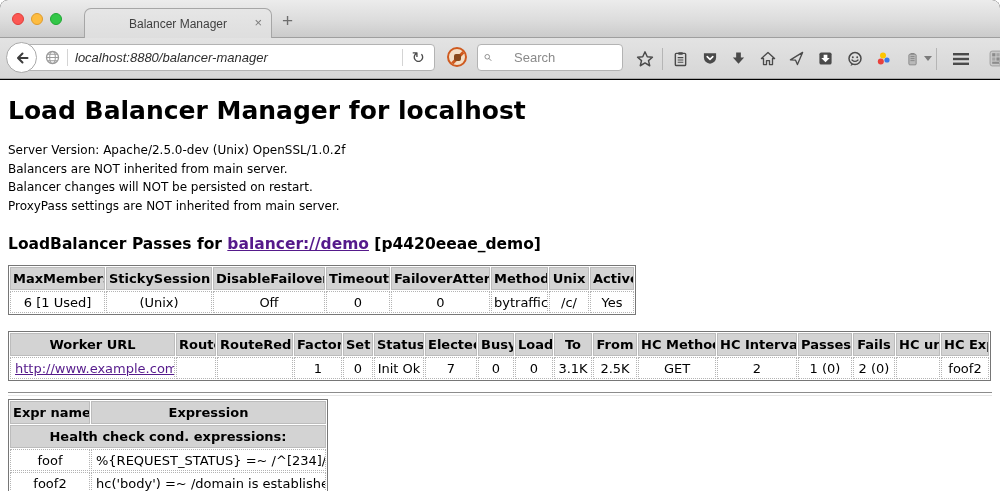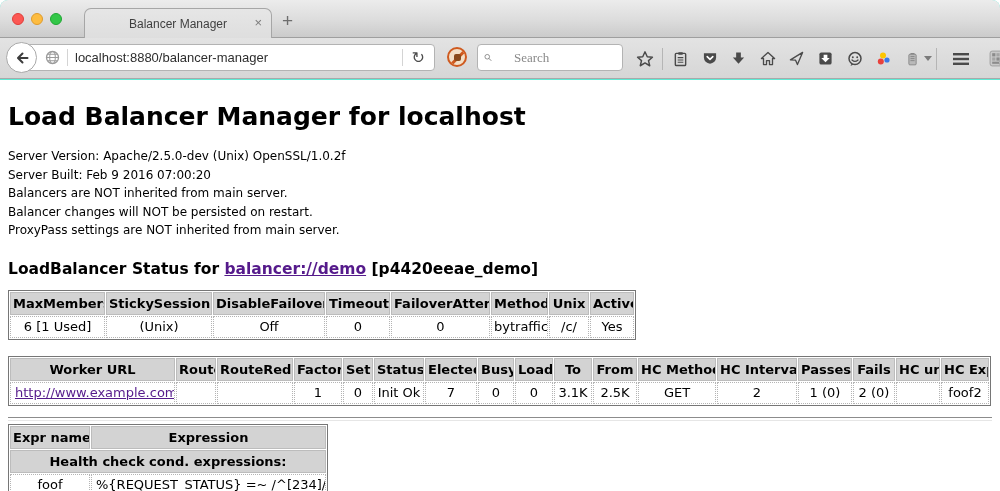--- a/index.html
+++ b/index.html
@@ -1,20 +1,20 @@
 <!DOCTYPE html>
 <html><head>
 <meta charset="utf-8">
 <style>
   html,body{margin:0;padding:0;background:#ffffff;}
   .window{
     width:1000px;height:491px;position:relative;overflow:hidden;
     border-radius:8px 8px 0 0;
     font-family:"Liberation Sans",sans-serif;
-    background:#5eead4;
+    background:#000000;
   }
   
   .tabstrip{
     position:absolute;left:0;top:0;width:1000px;height:38px;
     background:linear-gradient(180deg,#ececec 0%,#dcdcdc 55%,#cbcbcb 100%);
     border-bottom:1px solid #9f9f9f;box-sizing:border-box;
   }
   .traffic{position:absolute;top:13px;width:12px;height:12px;border-radius:50%;box-sizing:border-box;}
   .t-red{left:12px;background:#fc5753;border:1px solid #df3e3a;}
   .t-yellow{left:31px;background:#fdbc40;border:1px solid #de9b2d;}
@@ -39,54 +39,54 @@
     background:#ffffff;border:1px solid #b3b3b3;border-radius:4px;
     box-sizing:border-box;display:flex;align-items:center;
   }
   .backbtn{
     position:absolute;left:6px;top:4px;width:31px;height:31px;border-radius:50%;
     background:#ffffff;border:1px solid #a9a9a9;box-sizing:border-box;
     display:flex;align-items:center;justify-content:center;z-index:3;
   }
   .globe{margin-left:24px;display:flex;align-items:center;}
   .vdiv{width:1px;height:17px;background:#d4d4d4;margin:0 7px 0 7px;}
-  .url-text{font-size:13px;color:#2e2e2e;flex:1;white-space:nowrap;overflow:hidden;}
+  .url-text{font-size:13px;color:#2e2e2e;flex:1;white-space:nowrap;overflow:hidden;font-style:italic;}
   .reload{font-size:16px;color:#4d4d4d;padding:0 9px 0 2px;line-height:16px;}
   .blocked{
     position:absolute;left:447px;top:9px;width:20px;height:20px;border-radius:50%;
     border:2px solid #cf5a1f;box-sizing:border-box;background:#f3e0c8;overflow:hidden;
   }
   .blocked::before{
     content:"";position:absolute;left:-2px;top:7px;width:22px;height:2.5px;
     background:#cf5a1f;transform:rotate(-45deg);
   }
   .blocked::after{
     content:"";position:absolute;left:5px;top:5px;width:7px;height:7px;background:#8a4a1b;border-radius:2px;
   }
   .searchbar{
     position:absolute;left:477px;top:6px;width:146px;height:27px;
     background:#ffffff;border:1px solid #b3b3b3;border-radius:4px;
     box-sizing:border-box;display:flex;align-items:center;padding:0 6px;
   }
   .searchbar input{
     border:none;outline:none;flex:1;font-size:13px;color:#333;width:100px;
-    font-family:Liberation Serif, serif;background:transparent;margin-left:20px;
+    font-family:Liberation Sans, sans-serif;background:transparent;margin-left:20px;
   }
   .searchbar input::placeholder{color:#8a8a8a;}
   .toolicons{position:absolute;left:630px;top:0;height:41px;display:flex;align-items:center;}
   .ticon{width:29px;height:24px;display:flex;align-items:center;justify-content:center;}
   .tsep{width:1px;height:22px;background:#b5b5b5;margin:0 3px;}
   .caret{width:10px;display:flex;align-items:center;justify-content:center;margin-left:-4px;}
   
   .content{
     position:absolute;left:0;top:80px;width:1000px;height:411px;
     background:#ffffff;padding:0 8px;box-sizing:border-box;overflow:hidden;
     font-family:"DejaVu Sans",sans-serif;color:#000;
   }
-  .content h1{font-size:25px;margin:22px 0 16px 0;font-weight:bold;letter-spacing:0;}
+  .content h1{font-size:25px;margin:16px 0 16px 0;font-weight:bold;letter-spacing:0;}
   .info-line{font-size:12px;line-height:18.5px;}
   .status-line{font-size:15.5px;font-weight:bold;margin:20px 0 12px 0;}
   a.vlink{color:#551a8b;text-decoration:underline;}
   table.tbl{
     border-collapse:separate;border-spacing:1px;
     border:1px solid #767676;background:#ffffff;
     table-layout:fixed;font-family:"DejaVu Sans",sans-serif;
   }
   table.tbl th{
     background:#d3d3d3;border:1px solid #bcbcbc;
@@ -240,27 +240,26 @@
             <circle cx="12" cy="12" r="2.4" fill="#e9e9e9" stroke="#9a9a9a" stroke-width="0.7"></circle>
           </svg>
       </span>
     </div>
   </div>
 
   <div class="content">
     <h1>Load Balancer Manager for localhost</h1>
 
     <div class="info-line">Server Version: Apache/2.5.0-dev (Unix) OpenSSL/1.0.2f</div>
-    <div class="info-line">Server Built: Feb 9 2016 07:00:20</div>
     <div class="info-line">Balancers are NOT inherited from main server.</div>
     <div class="info-line">Balancer changes will NOT be persisted on restart.</div>
     <div class="info-line">ProxyPass settings are NOT inherited from main server.</div>
 
     <div class="status-line">
-      <span>LoadBalancer Status for </span><a class="vlink" href="#">balancer://demo</a><span> [p4420eeae_demo]</span>
+      <span>LoadBalancer Passes for </span><a class="vlink" href="#">balancer://demo</a><span> [p4420eeae_demo]</span>
     </div>
 
     <table class="tbl t1">
       <colgroup>
         <col style="width:95px">
           <col style="width:106px">
           <col style="width:112px">
           <col style="width:64px">
         <col style="width:99px">
           <col style="width:57px">

